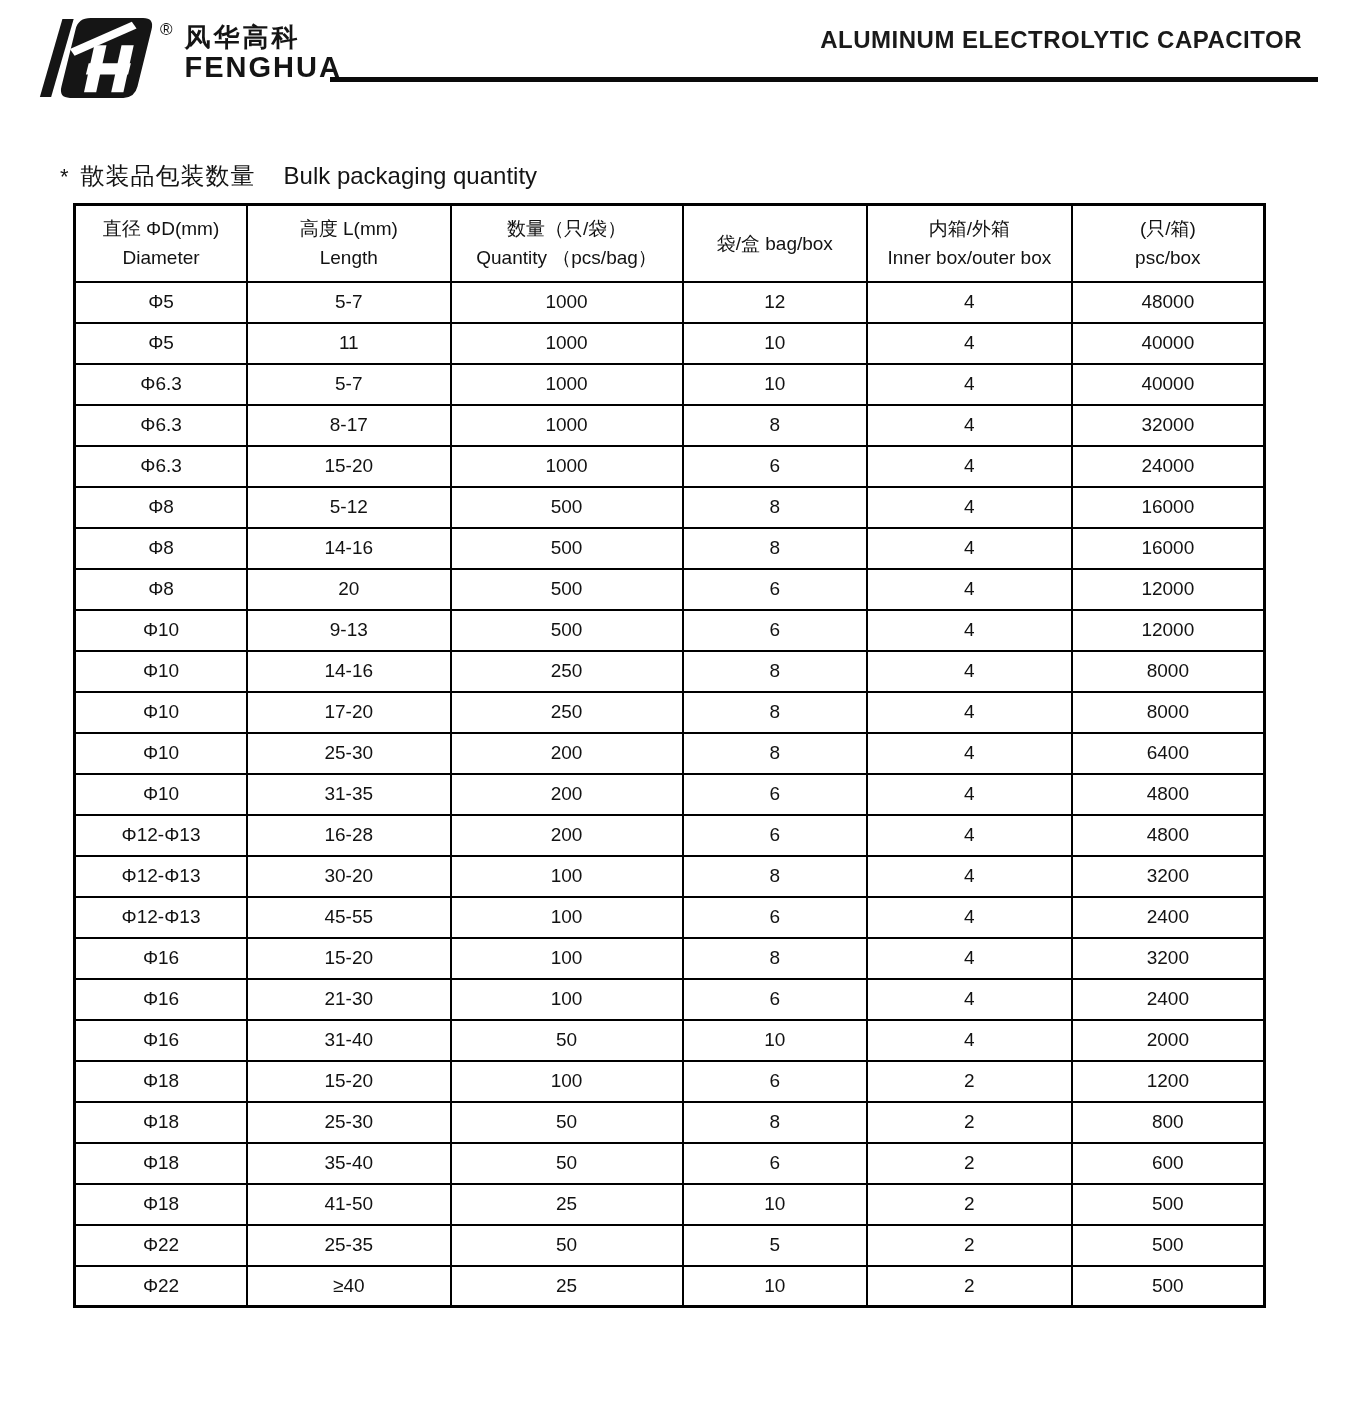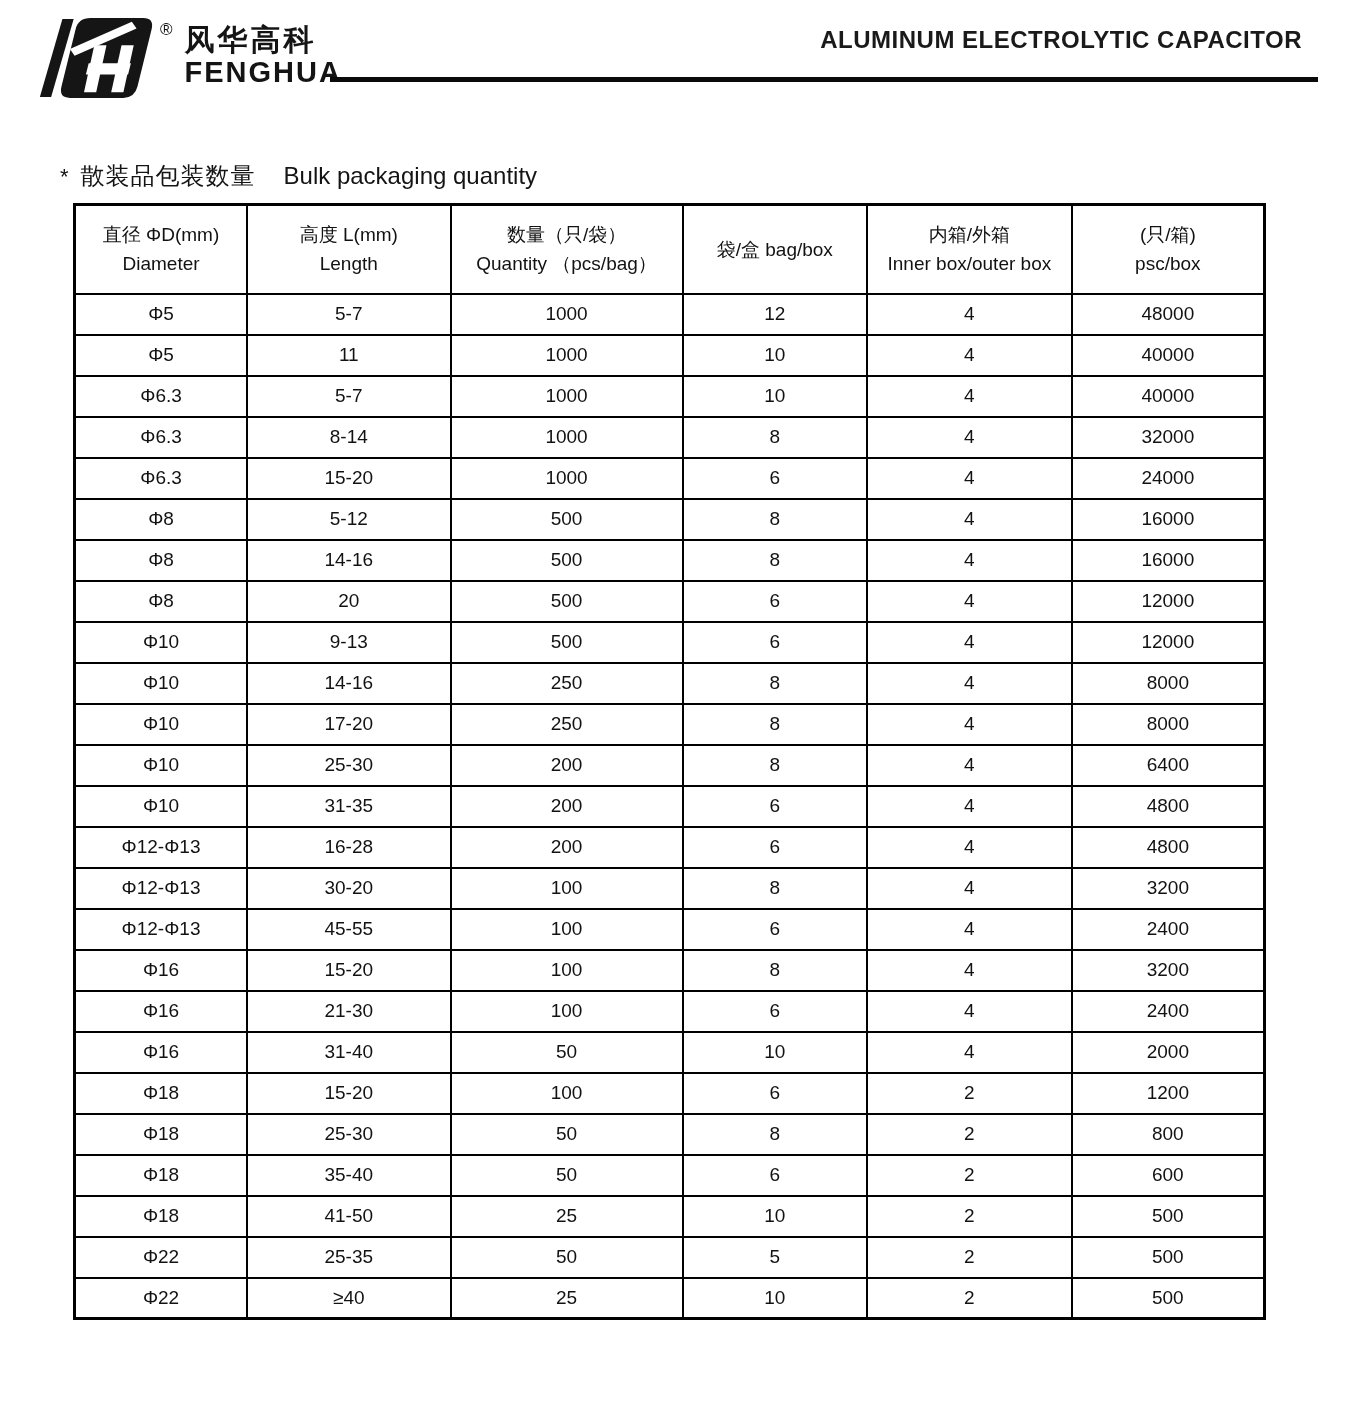--- a/index.html
+++ b/index.html
@@ -13,21 +13,21 @@
   }
 
   
   .logo {
     position:absolute; left:38px; top:12px;
     display:flex; align-items:flex-start;
   }
   .logo-mark { width:122px; height:92px; flex:0 0 auto; }
   .logo-text { margin-left:12px; margin-top:12px; }
   .logo-zh {
-    font-size:30px; font-weight:bold; letter-spacing:3px;
+    font-size:26px; font-weight:bold; letter-spacing:3px;
     line-height:1.05; color:#141414; white-space:nowrap;
   }
   .logo-en {
     font-size:29px; font-weight:bold; letter-spacing:2px;
     line-height:1.0; color:#141414; margin-top:2px;
   }
   .page-title {
     position:absolute; left:330px; top:26px; width:972px;
     text-align:right;
     font-size:24px; font-weight:bold; letter-spacing:0.5px;
@@ -52,21 +52,21 @@
     position:absolute; left:73px; top:203px; width:1193px;
     border-collapse:collapse; table-layout:fixed;
     border:3px solid #000;
   }
   .pkg-table th, .pkg-table td {
     border:2px solid #000;
     text-align:center; vertical-align:middle;
     font-size:19px; font-weight:normal; color:#121212;
     padding:0; overflow:hidden;
   }
-  .pkg-table thead tr { height:89px;padding-left:28px; }
+  .pkg-table thead tr { height:77px;padding-left:28px; }
   .pkg-table tbody tr { height:41px; }
   .pkg-table th div { line-height:1.55; }
 </style>
 </head>
 <body>
 
 <div class="logo">
   <svg class="logo-mark" viewBox="0 0 130 95" aria-hidden="true">
 
     <polygon points="26,6 38,6 14,89 2,89" fill="#151515"></polygon>
@@ -149,21 +149,21 @@
       <tr>
         <td>Φ6.3</td>
         <td>5-7</td>
         <td>1000</td>
         <td>10</td>
         <td>4</td>
         <td>40000</td>
       </tr>
       <tr>
         <td>Φ6.3</td>
-        <td>8-14</td>
+        <td>8-17</td>
         <td>1000</td>
         <td>8</td>
         <td>4</td>
         <td>32000</td>
       </tr>
       <tr>
         <td>Φ6.3</td>
         <td>15-20</td>
         <td>1000</td>
         <td>6</td>

